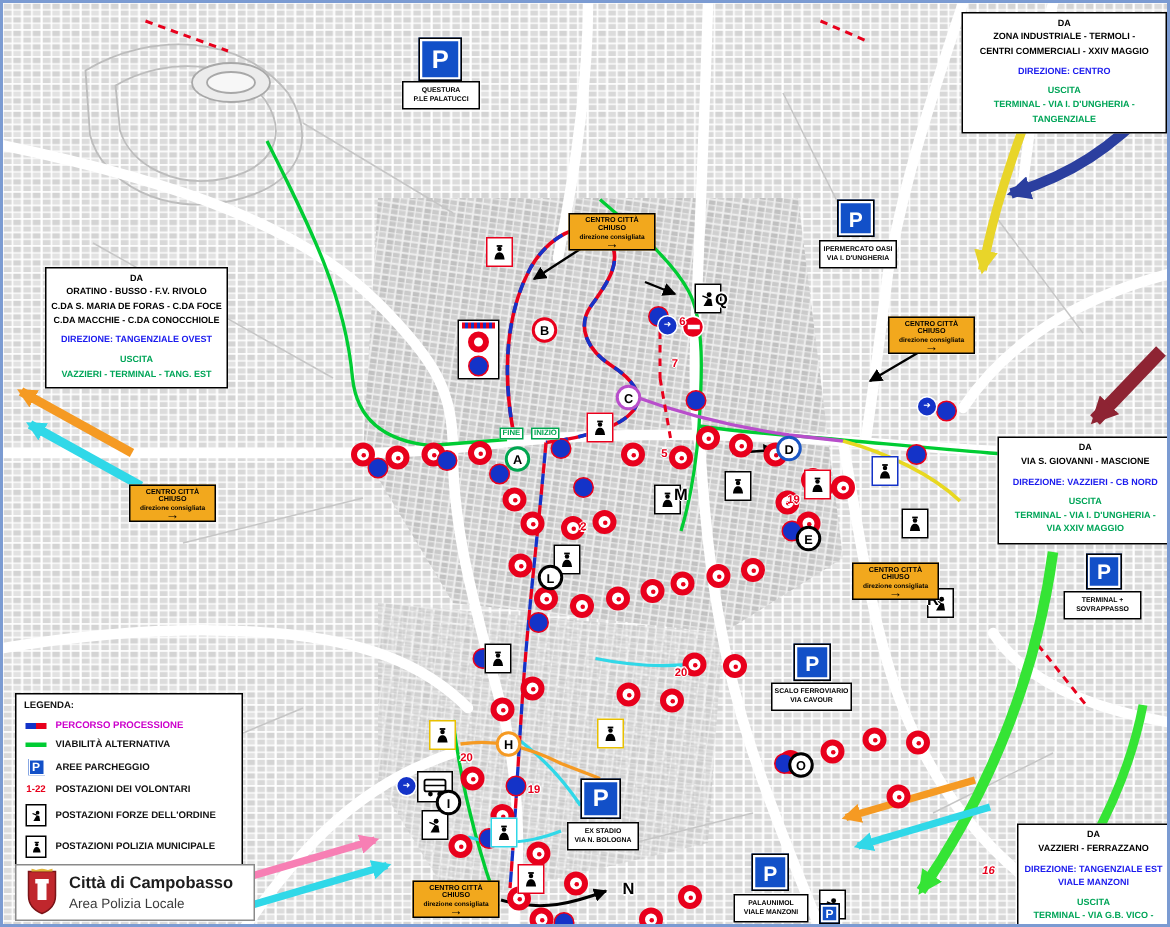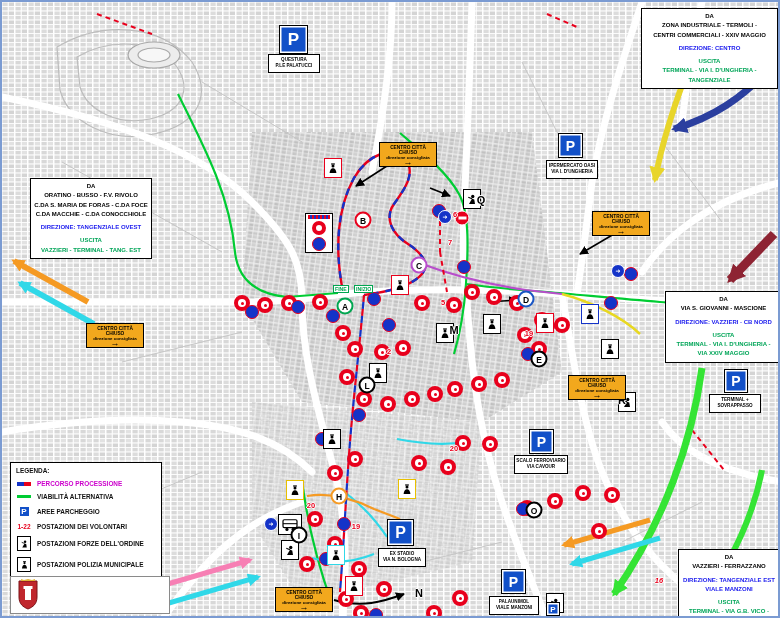--- a/index.html
+++ b/index.html
@@ -302,20 +302,24 @@
     </div>
   </div>
 
   <div id="titlebox">
     <svg width="26" height="32" viewBox="0 0 26 32">
       <path d="M4 2 L22 2 L22 18 C22 25 18 28 13 30 C8 28 4 25 4 18 Z" fill="#c0272d" stroke="#7a1418"></path>
       <rect x="10" y="9" width="6" height="12" fill="#fff"></rect>
       <rect x="8.5" y="7" width="9" height="3" fill="#fff"></rect>
       <path d="M6 2 L20 2 L20 0 L17 1 L13 0 L9 1 L6 0 Z" fill="#e0b53a"></path>
     </svg>
+    <div style="margin-left:5px;">
+      <div class="t1">Città di Campobasso</div>
+      <div class="t2">Area Polizia Locale</div>
+    </div>
   </div>
 
   <div class="routetag" style="left:331px;top:283px;">FINE</div>
   <div class="routetag" style="left:352px;top:283px;">INIZIO</div>
 
   <div class="busbox" style="left:276px;top:512px;">
     <svg viewBox="0 0 20 16" width="18" height="14">
         <rect x="2" y="2" width="16" height="9" rx="1.5" fill="#fff" stroke="#000" stroke-width="1.4"></rect>
         <line x1="2" y1="6.5" x2="18" y2="6.5" stroke="#000" stroke-width="1.2"></line>
         <circle cx="6.5" cy="13" r="1.8" fill="#000"></circle>

